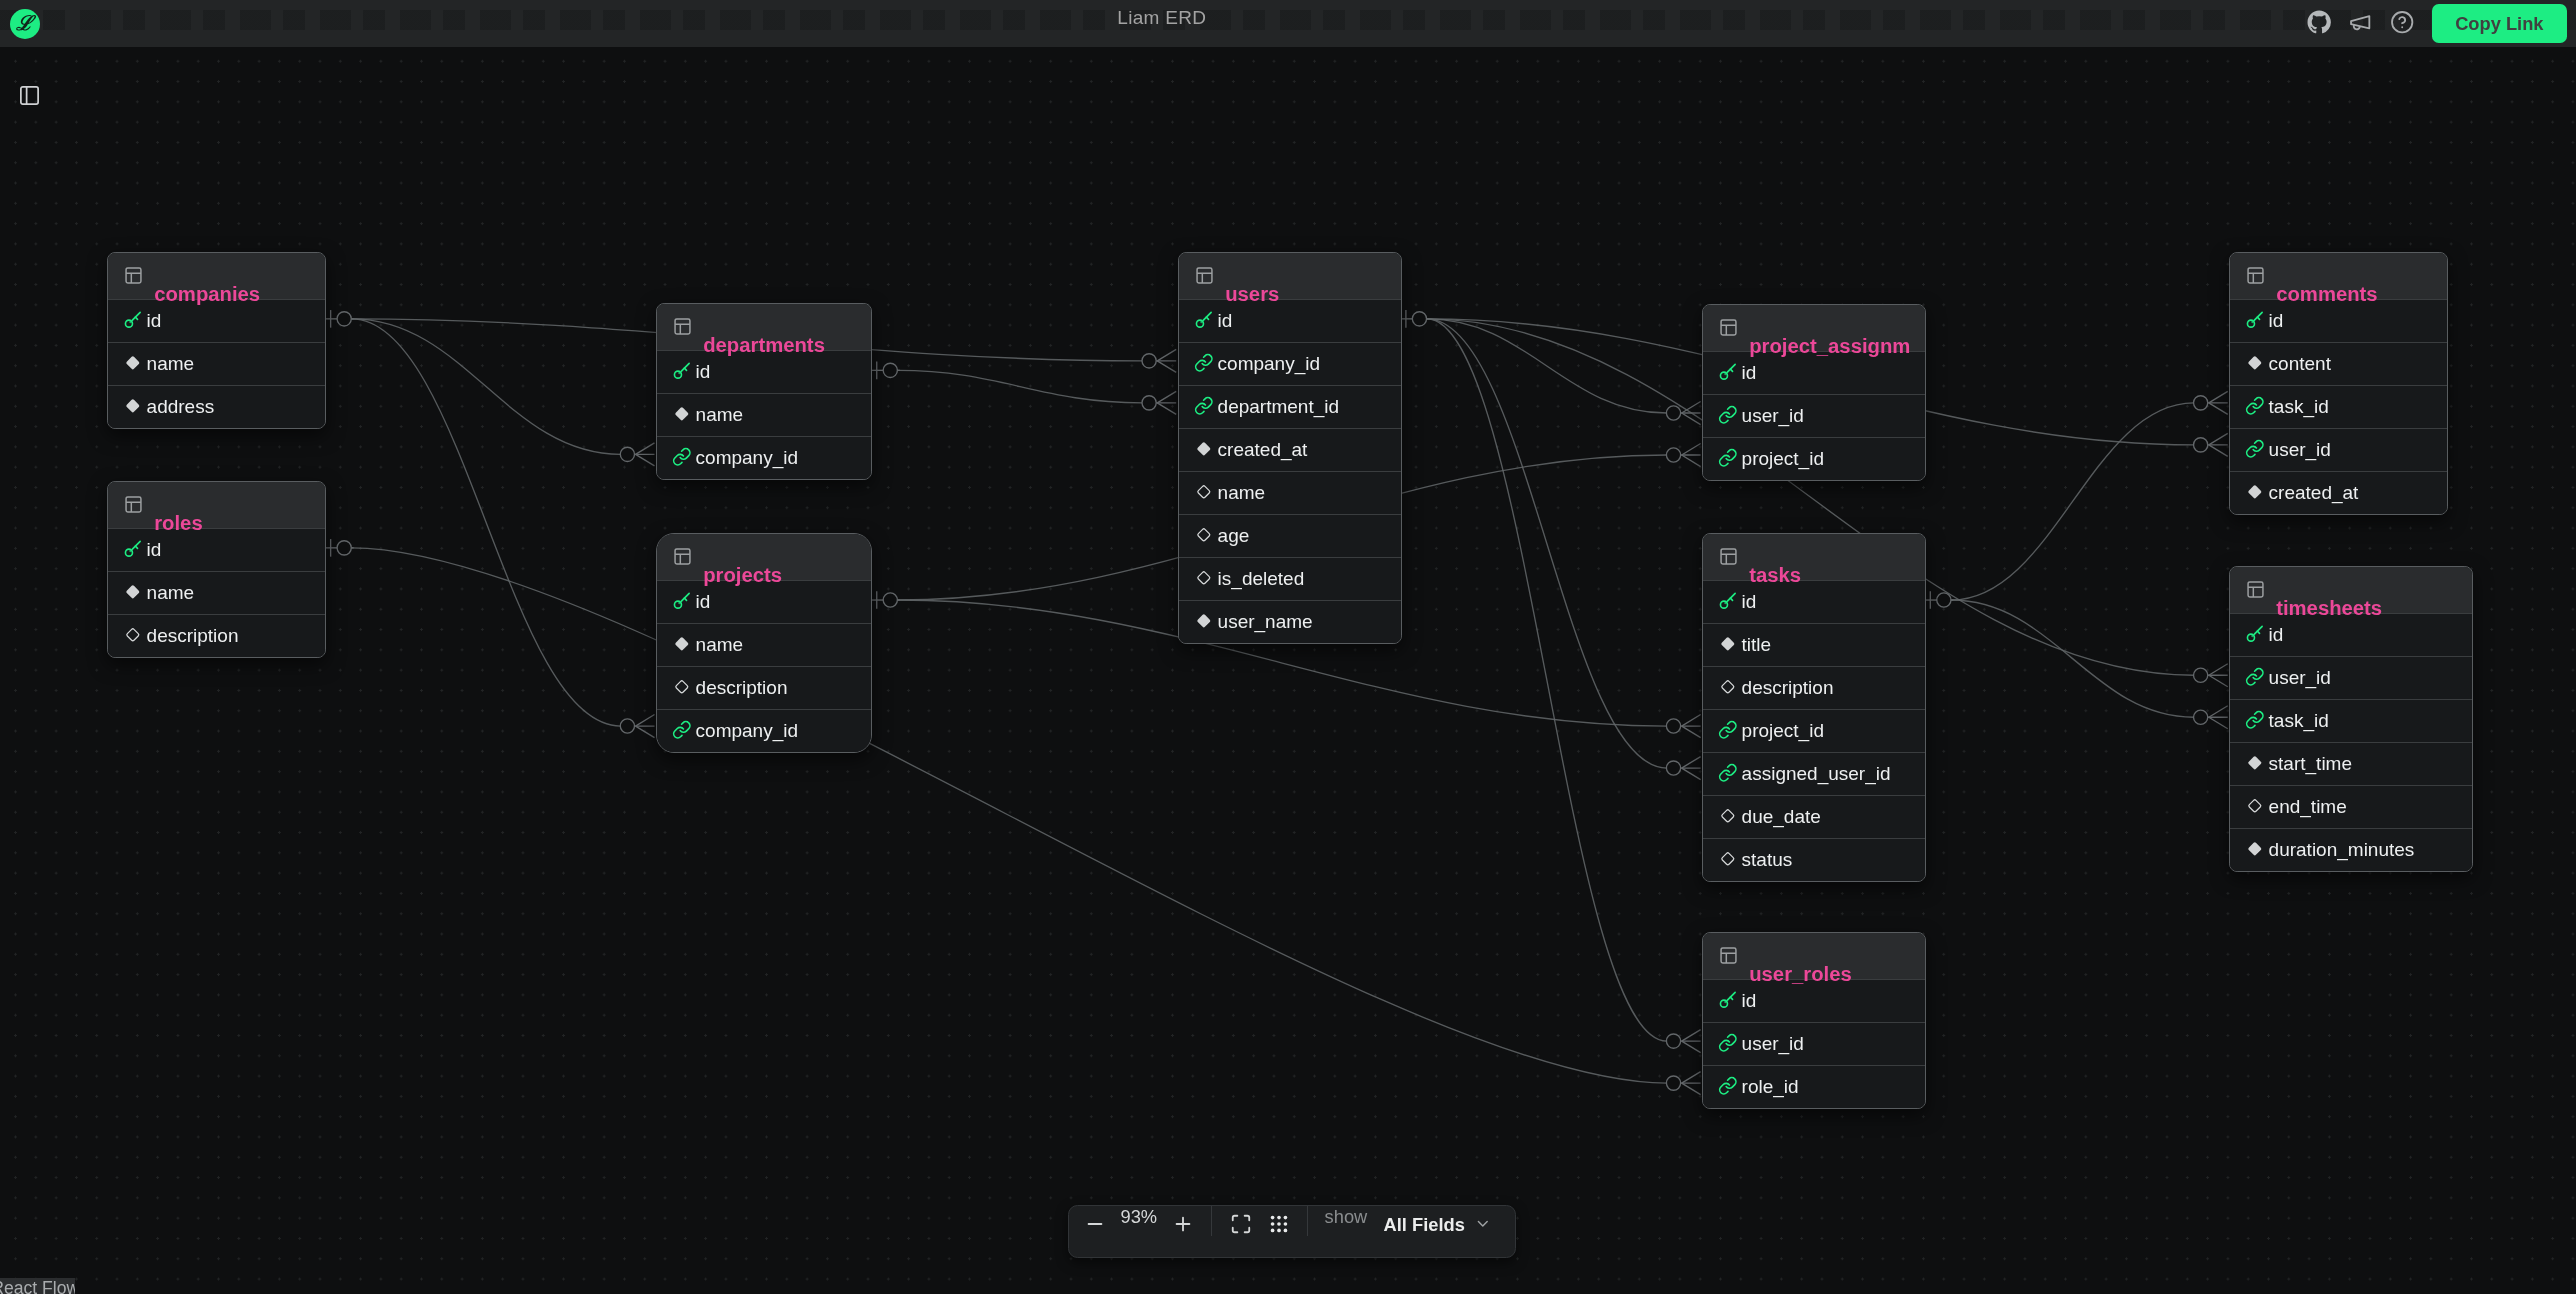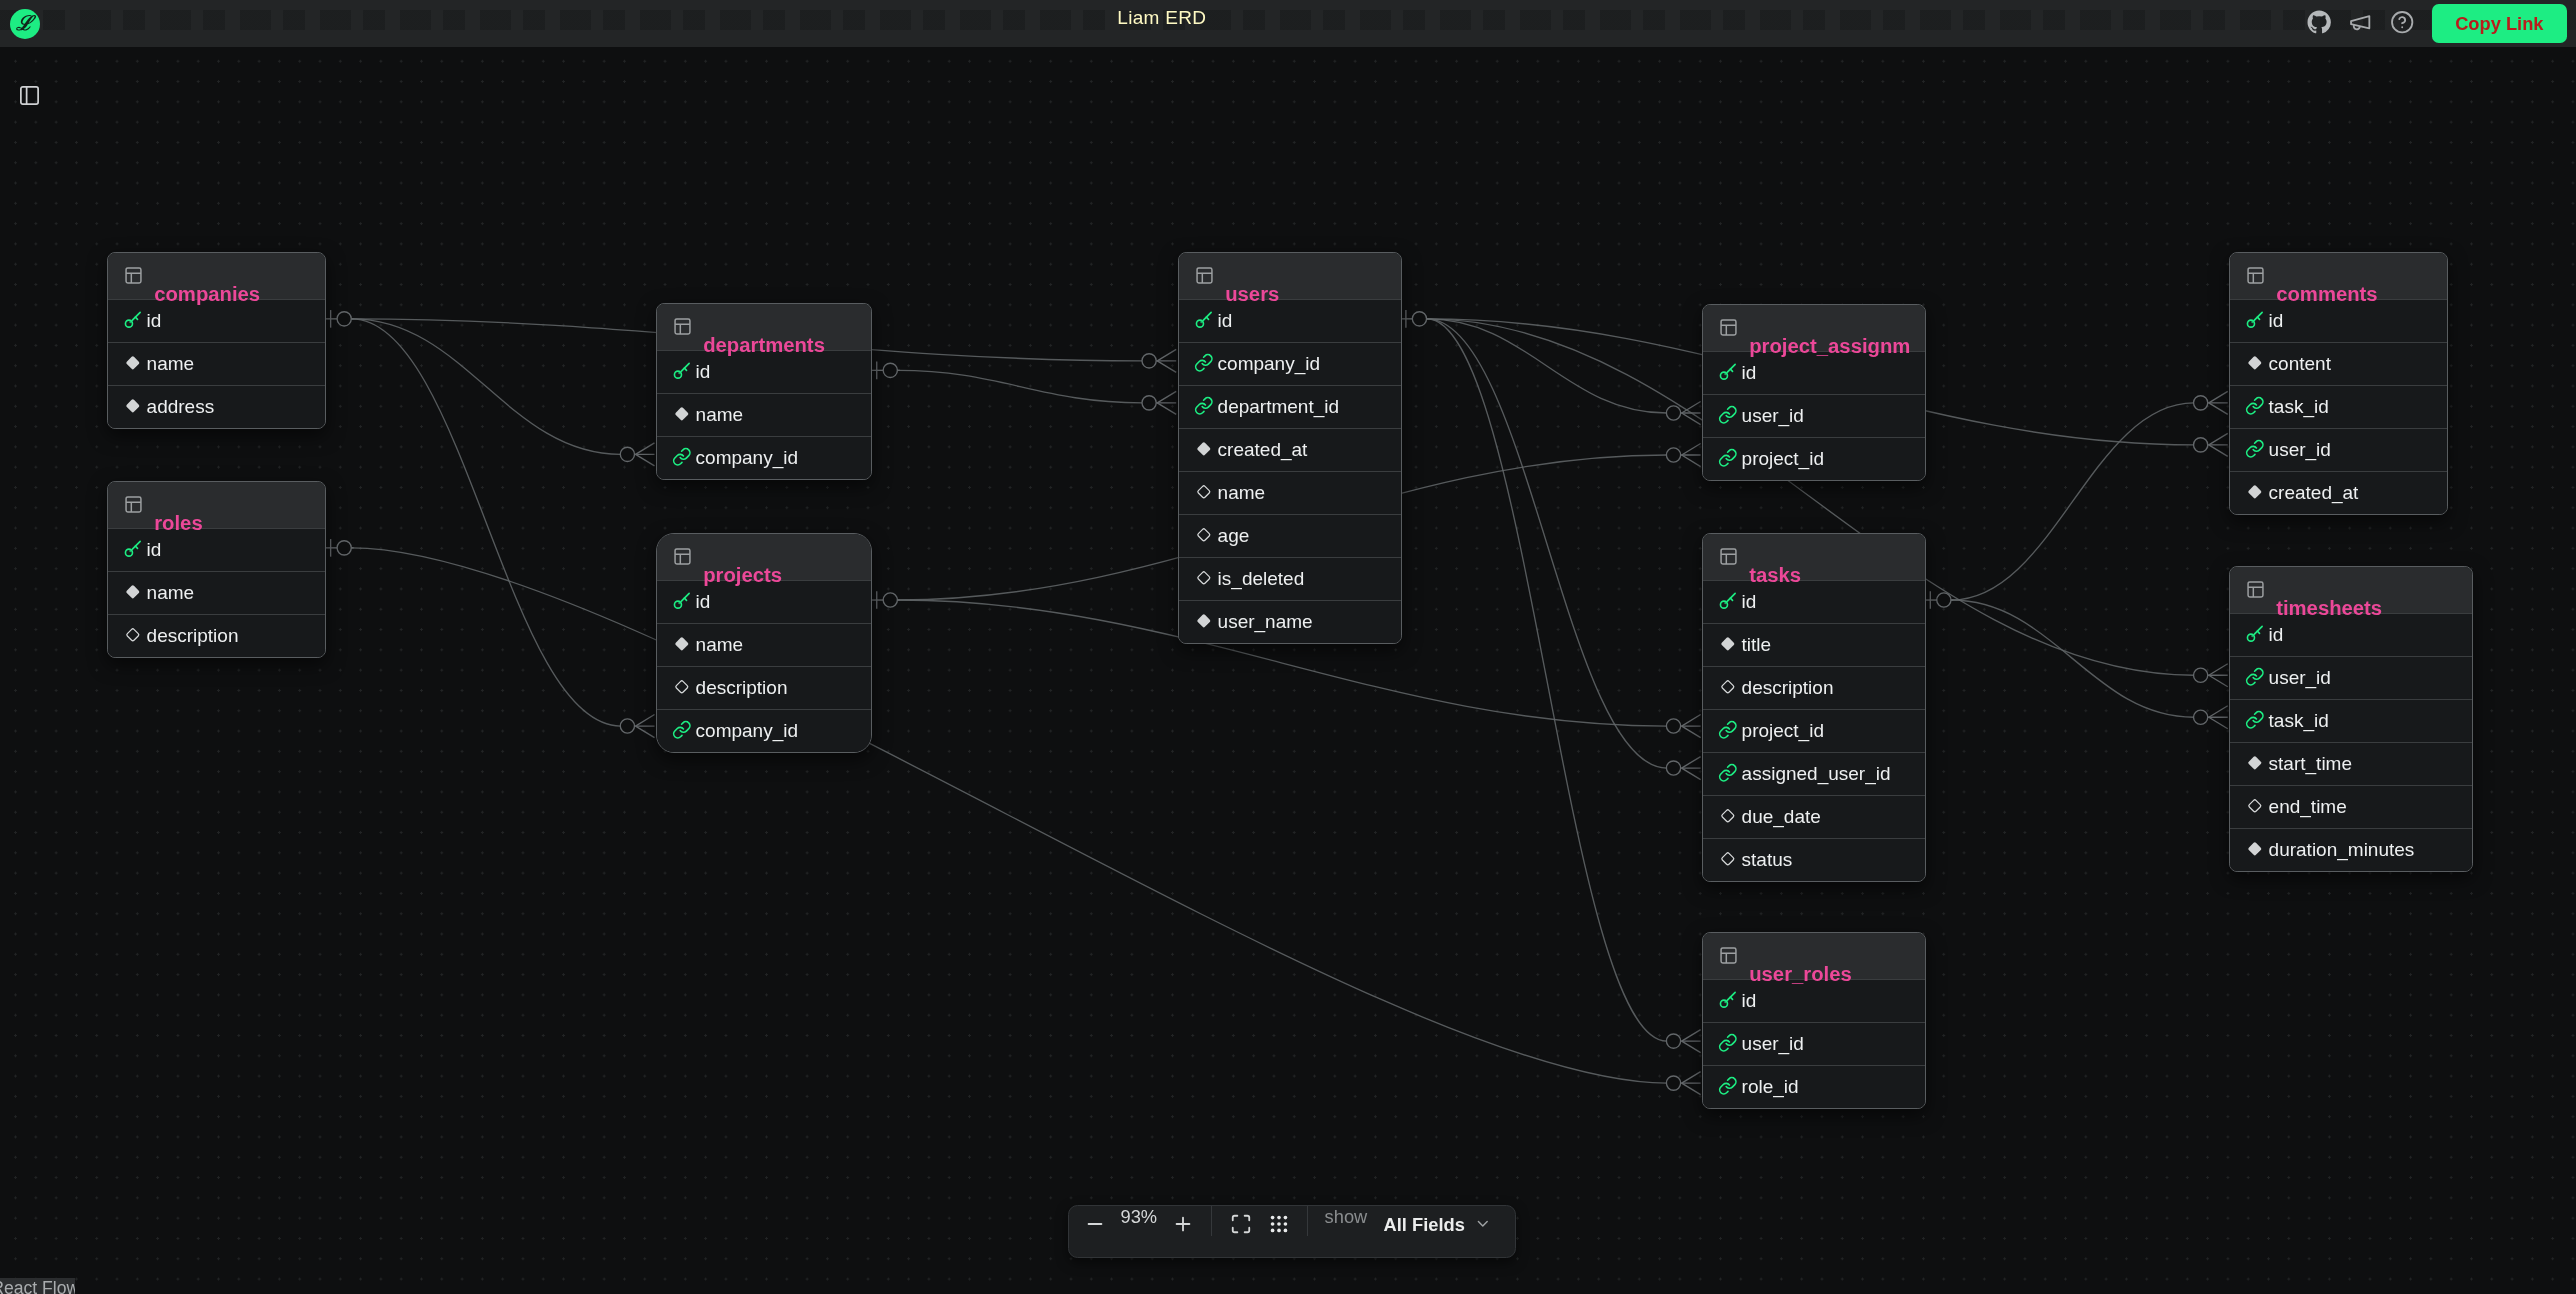--- a/index.html
+++ b/index.html
@@ -10,21 +10,21 @@
   
   .topbar{position:absolute;left:0;top:0;width:2576px;height:47px;background:#232526;z-index:50;}
   .topbar::before{content:"";position:absolute;left:0;top:9.5px;height:20.3px;width:100%;
      background:repeating-linear-gradient(90deg,#1b1d1e 0 31px,rgba(27,29,30,0) 31px 43px,
         #1b1d1e 43px 65px,rgba(27,29,30,0) 65px 80px);opacity:.8;}
   .logo{position:absolute;left:9.5px;top:8.8px;width:30px;height:30px;border-radius:50%;
         display:flex;align-items:center;justify-content:center;z-index:2;}
   .logo span{font-family:"DejaVu Serif","Liberation Serif",serif;font-style:italic;
         font-weight:700;font-size:20.3px;line-height:1;transform:translateY(-0.7px);}
   .app-title{position:absolute;left:45.1%;top:0;height:36px;display:flex;align-items:center;
-        transform:translateX(-50%);font-size:19px;font-weight:500;color:#fef9c3;z-index:2;letter-spacing:0.3px;}
+        transform:translateX(-50%);font-size:19px;font-weight:500;color:#a3a3a3;z-index:2;letter-spacing:0.3px;}
   .topbar-right{position:absolute;right:9.5px;top:0;height:47px;display:flex;align-items:center;gap:6.8px;z-index:2;}
   .icon-btn{width:35px;height:35px;display:flex;align-items:center;justify-content:center;border-radius:6.8px;}
   .icon-btn svg{width:24.4px;height:24.4px;}
   .copy-link{height:39px;padding:0 23px;border-radius:6.8px;display:flex;align-items:center;justify-content:center;
         font-size:18.3px;font-weight:700;margin-left:5.4px;}
 
   
   .canvas{position:absolute;left:0;top:47px;width:2576px;height:1247px;background:#0e0f10;
       background-image:radial-gradient(circle,#222425 1.2px,rgba(0,0,0,0) 1.2px);
       background-size:20.3px 20.3px;background-position:5.4px 4.1px;}
@@ -91,21 +91,21 @@
     </div>
     <div class="icon-btn">
       <span>
         <svg viewBox="0 0 24 24" width="24.4" height="24.4" fill="none" stroke="#a8abad" stroke-width="1.8" stroke-linecap="round" stroke-linejoin="round">
             <circle cx="12" cy="12" r="10"></circle>
             <path d="M9.09 9a3 3 0 0 1 5.83 1c0 2-3 3-3 3"></path>
             <line x1="12" y1="17" x2="12.01" y2="17"></line>
           </svg>
       </span>
     </div>
-    <div class="copy-link" style="background: rgb(29, 237, 131); color: #b91c1c;">Copy Link</div>
+    <div class="copy-link" style="background: rgb(29, 237, 131); color: #404040;">Copy Link</div>
   </div>
 </div>
 
 <div class="canvas">
   <div class="sidebar-toggle">
     <span>
       <svg viewBox="0 0 24 24" width="23" height="23" fill="none" stroke="#cfd1d3" stroke-width="1.8" stroke-linecap="round" stroke-linejoin="round">
           <rect x="3" y="3" width="18" height="18" rx="2"></rect>
           <line x1="9" y1="3" x2="9" y2="21"></line>
         </svg>

